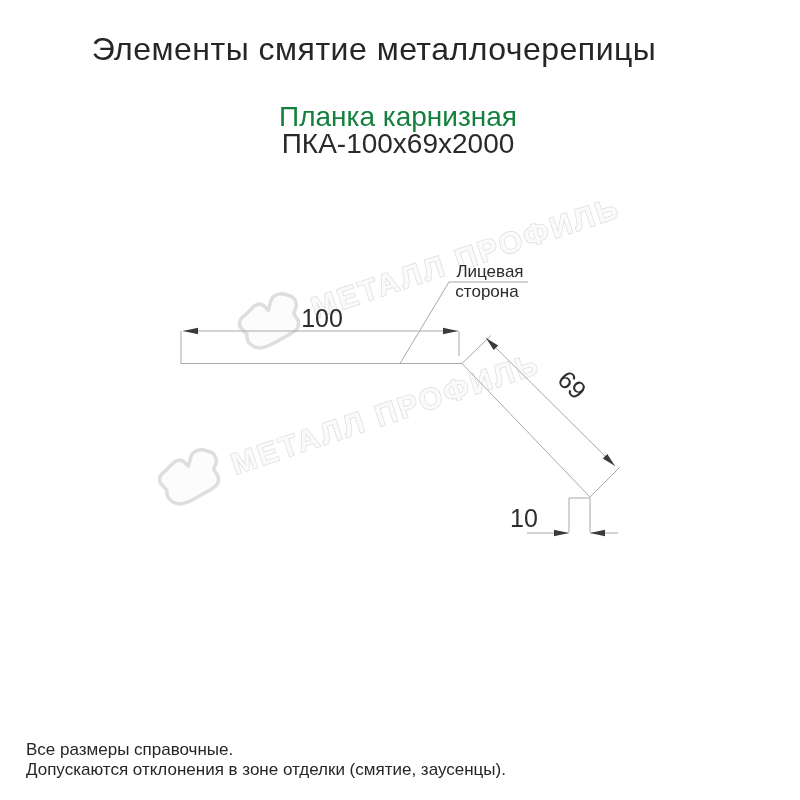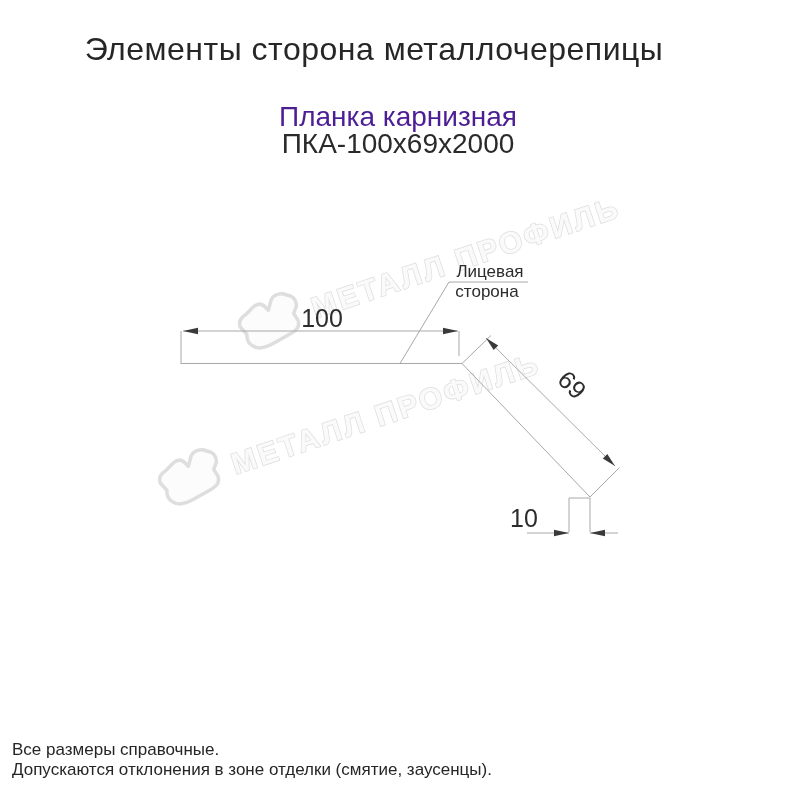--- a/index.html
+++ b/index.html
@@ -25,40 +25,40 @@
     letter-spacing: 0.5px;
     color: #262626;
     white-space: nowrap;
   }
   .product-name {
     position: absolute;
     top: 101px;
     left: 398px;
     transform: translateX(-50%);
     font-size: 28px;
-    color: #4c1d95;
+    color: #15803d;
     white-space: nowrap;
   }
   .product-code {
     position: absolute;
     top: 128px;
     left: 398px;
     transform: translateX(-50%);
     font-size: 28px;
     color: #2a2a2a;
     white-space: nowrap;
   }
   .drawing-svg {
     position: absolute;
     top: 0;
     left: 0;
   }
   .footnotes {
     position: absolute;
-    left: 12px;
+    left: 26px;
     top: 740px;
     font-size: 17px;
     line-height: 20px;
     color: #262626;
   }
   .dim-text {
     font-family: "Liberation Sans", sans-serif;
     font-size: 25px;
     fill: #2c2c2c;
   }
@@ -85,21 +85,21 @@
   .arrow {
     fill: #3a3a3a;
     stroke: none;
   }
 </style>
 </head>
 <body>
 
 <div class="page">
 
-  <div class="title">Элементы сторона металлочерепицы</div>
+  <div class="title">Элементы смятие металлочерепицы</div>
   <div class="product-name">Планка карнизная</div>
   <div class="product-code">ПКА-100х69х2000</div>
 
   <svg class="drawing-svg" width="800" height="800" viewBox="0 0 800 800">
 
     <defs>
       <path id="mp-logo" d="M 8,30 L 4,21 Q 4,13 13,11 L 23,6 Q 31,3 34,10 L 36,14 L 42,5 Q 47,0 55,3 L 62,8 Q 66,12 64,19 L 59,25 L 61,33 Q 61,41 51,43 L 31,47 Q 15,50 10,43 Q 5,38 8,30 Z" fill="#fcfcfc" stroke="#dedede" stroke-width="3.5" stroke-linejoin="round"></path>
     </defs>
 
     <g transform="translate(238,333) rotate(-18.5)">

